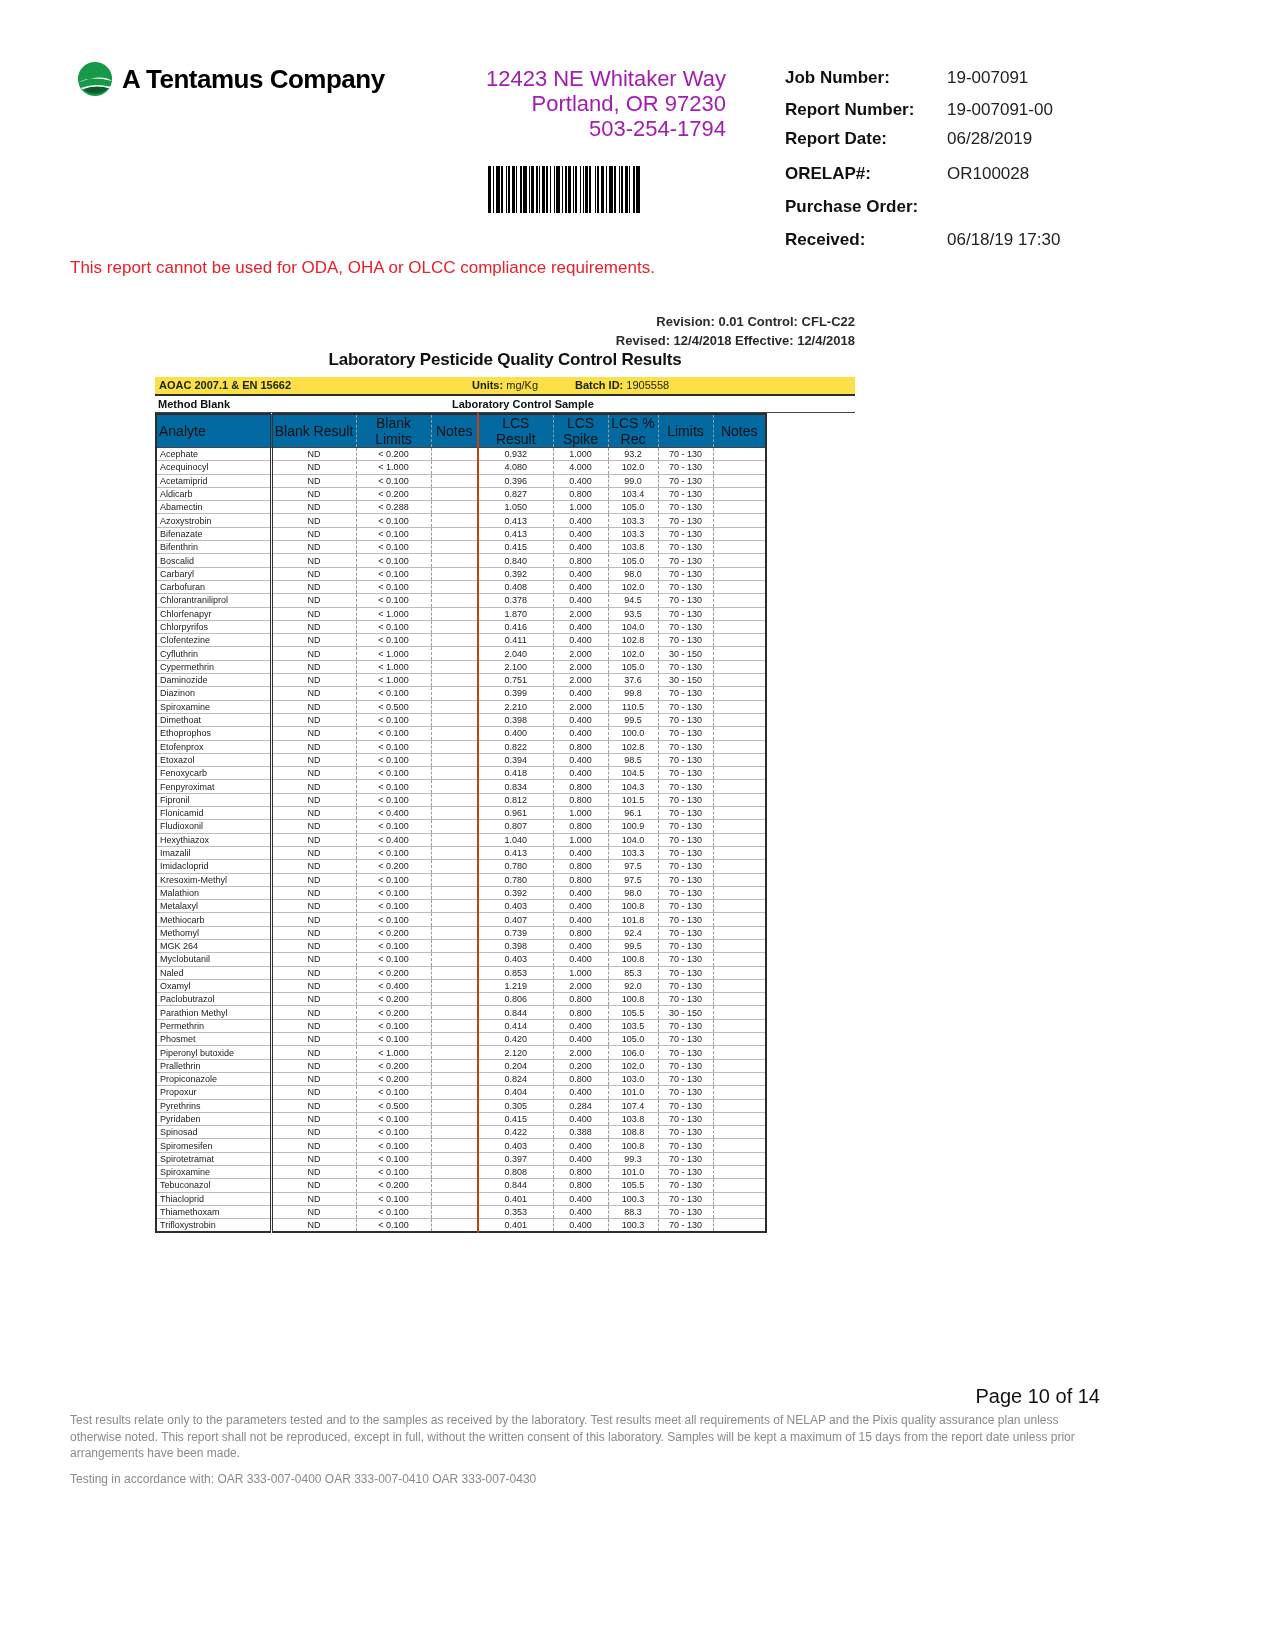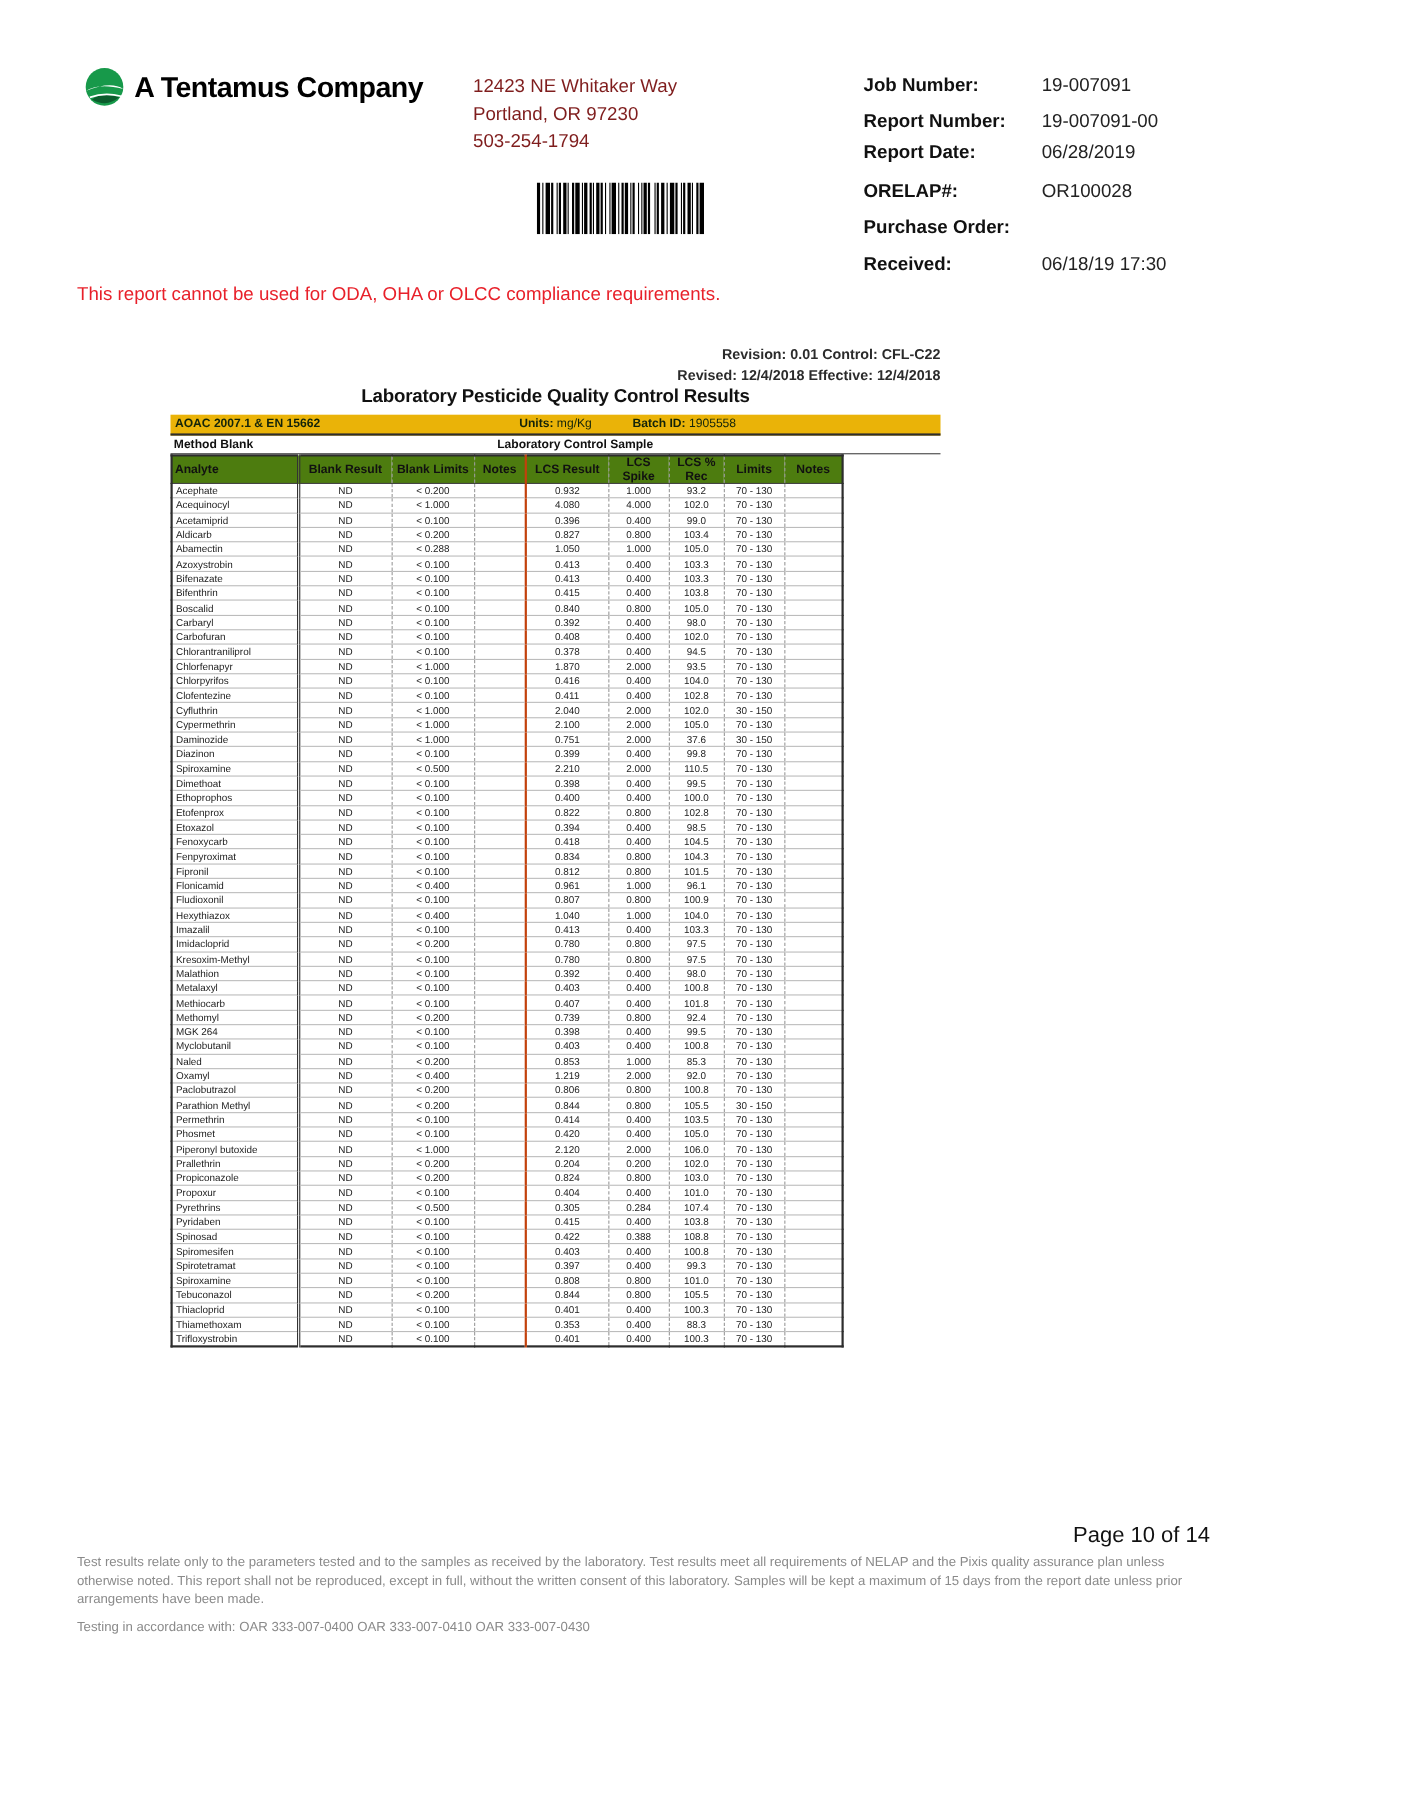--- a/index.html
+++ b/index.html
@@ -12,21 +12,21 @@
   .brand { font-weight:bold; font-size:60px; letter-spacing:-2px; line-height:1; }
   .brand .dark { color:#3f3f41; }
   .brand .red  { color:#c9242b; }
   .brand .gray { color:#9b9da0; }
   .tagline-row { display:flex; align-items:center; margin-top:4px; margin-left:8px; }
   .tentamus-icon { width:38px; height:38px; margin-right:8px; }
   .tagline { font-weight:bold; font-size:26px; color:#000000; letter-spacing:-0.5px; }
 
   
   .address { position:absolute; left:430px; top:66px; width:296px;
-    text-align:left; font-size:17px; line-height:25px; color:#7f1d1d; }
+    text-align:right; font-size:22px; line-height:25px; color:#a21caf; }
 
   
   .barcode { position:absolute; left:488px; top:166px; }
 
   
   .info-block { position:absolute; left:785px; top:68px; width:400px; font-size:17px; }
   .info-row { display:flex; }
   .info-row .lbl { width:162px; font-weight:bold; color:#111; }
   .info-row .val { color:#222; }
   .g1{margin-bottom:12px}.g2{margin-bottom:9px}.g3{margin-bottom:15px}
@@ -36,35 +36,35 @@
   .notice { position:absolute; left:70px; top:258px; font-size:17px; color:#e8202a; }
 
   
   .revision { position:absolute; right:420px; top:312px; text-align:right;
     font-size:13px; font-weight:600; color:#2b2b2b; line-height:19px; }
 
   
   .qc-wrap { position:absolute; left:155px; top:350px; width:700px; }
   .qc-title { text-align:center; font-weight:bold; font-size:17px; color:#111;
     margin-bottom:7px; letter-spacing:-0.2px; }
-  .green-bar { position:relative; background:#eab308; height:19px;
+  .green-bar { position:relative; background:#fde047; height:19px;
     border-bottom:2px solid #2d2d2d; font-size:11px; color:#13240a;
     line-height:17px; }
   .green-bar .seg-left { position:absolute; left:4px; font-weight:bold; }
   .green-bar .seg-center { position:absolute; left:50%; transform:translateX(-50%); }
   .green-bar .seg-right { position:absolute; left:420px; }
   .bold { font-weight:bold; }
   .section-row { position:relative; height:17px; font-size:11px; font-weight:bold;
     color:#111; line-height:16px; border-bottom:1px solid #444; }
   .section-row .sec-left { position:absolute; left:3px; }
   .section-row .sec-right { position:absolute; left:297px; }
 
   table.qc { width:610px; border-collapse:collapse; table-layout:fixed;
     border:2px solid #2d2d2d; }
-  table.qc th { background:#4d7c0f; font-size:11px; font-weight:bold; color:#111;
+  table.qc th { background:#0369a1; font-size:14px; font-weight:normal; color:#111;
     height:14px; padding:0 2px; border-bottom:1px solid #444; }
   table.qc td { font-size:9px; height:13.3px; padding:0 3px; text-align:center;
     border-bottom:1px solid #bcbcbc; white-space:nowrap; overflow:hidden; color:#1c1c1c; }
   table.qc th { text-align:center; }
   table.qc th:first-child, table.qc td:first-child { text-align:left; }
   table.qc td + td, table.qc th + th { border-left:1px dashed #9a9a9a; }
   table.qc td:nth-child(2), table.qc th:nth-child(2) { border-left:3px double #333; }
   table.qc td:nth-child(5), table.qc th:nth-child(5) { border-left:2px solid #c2410c; }
 
   

